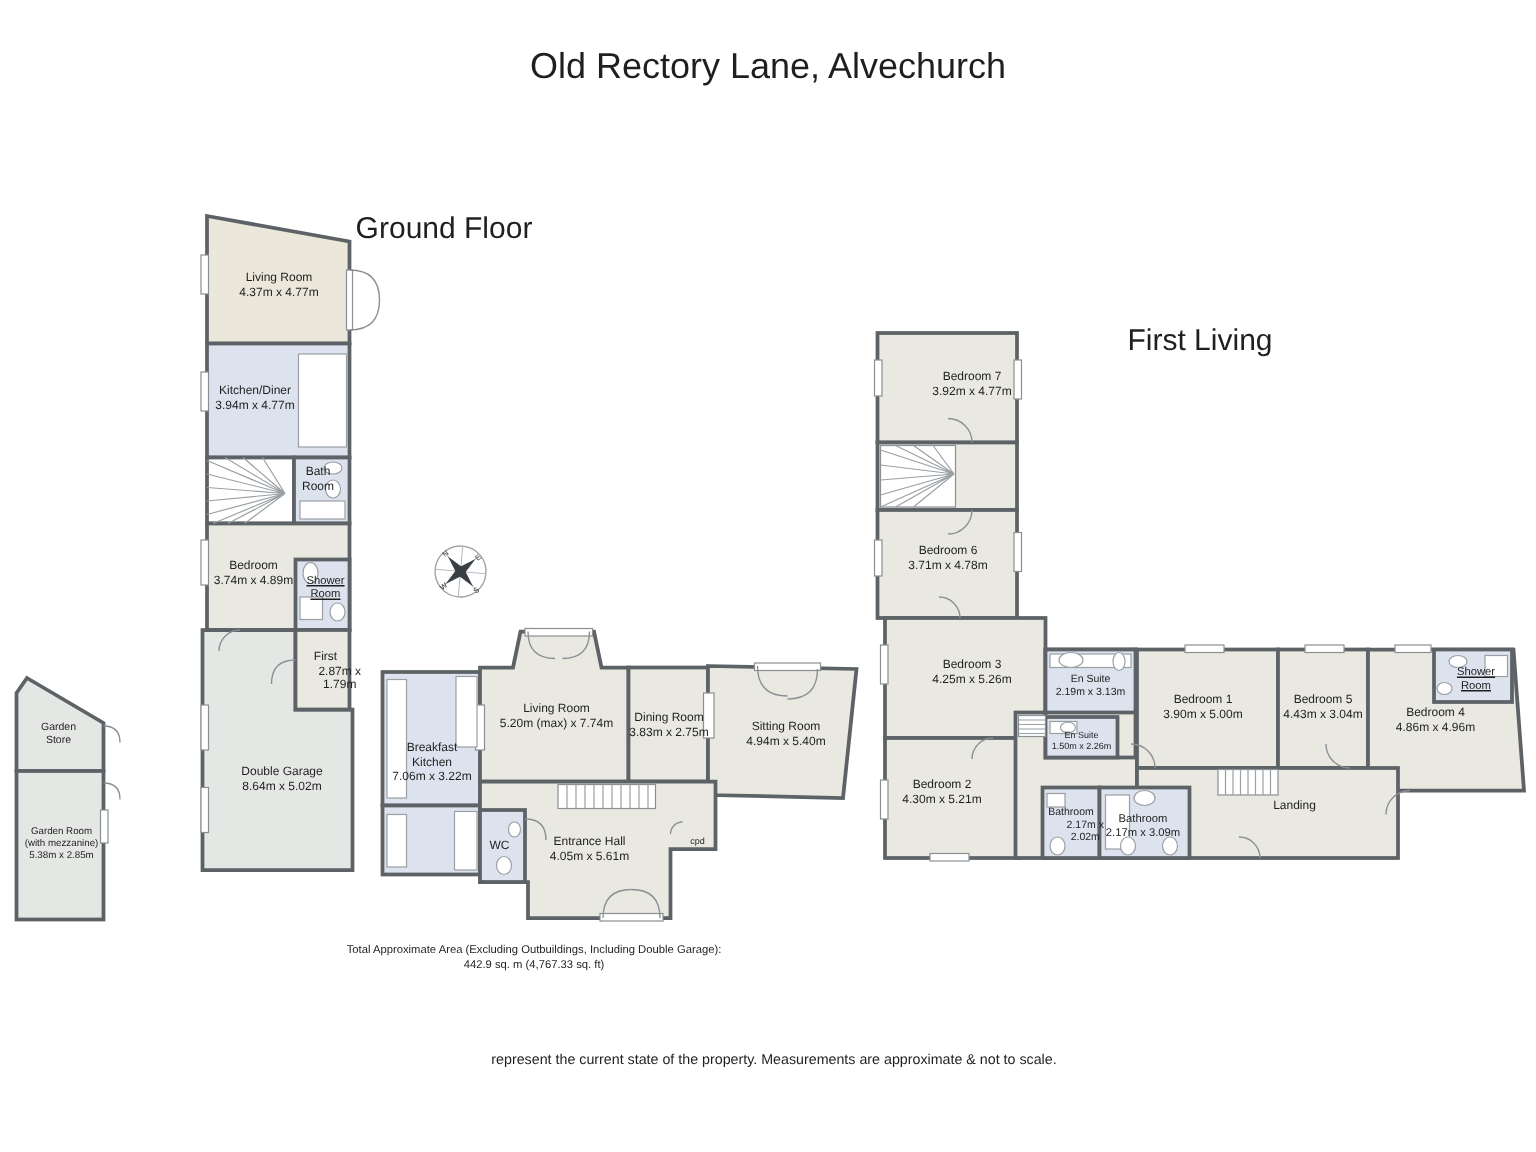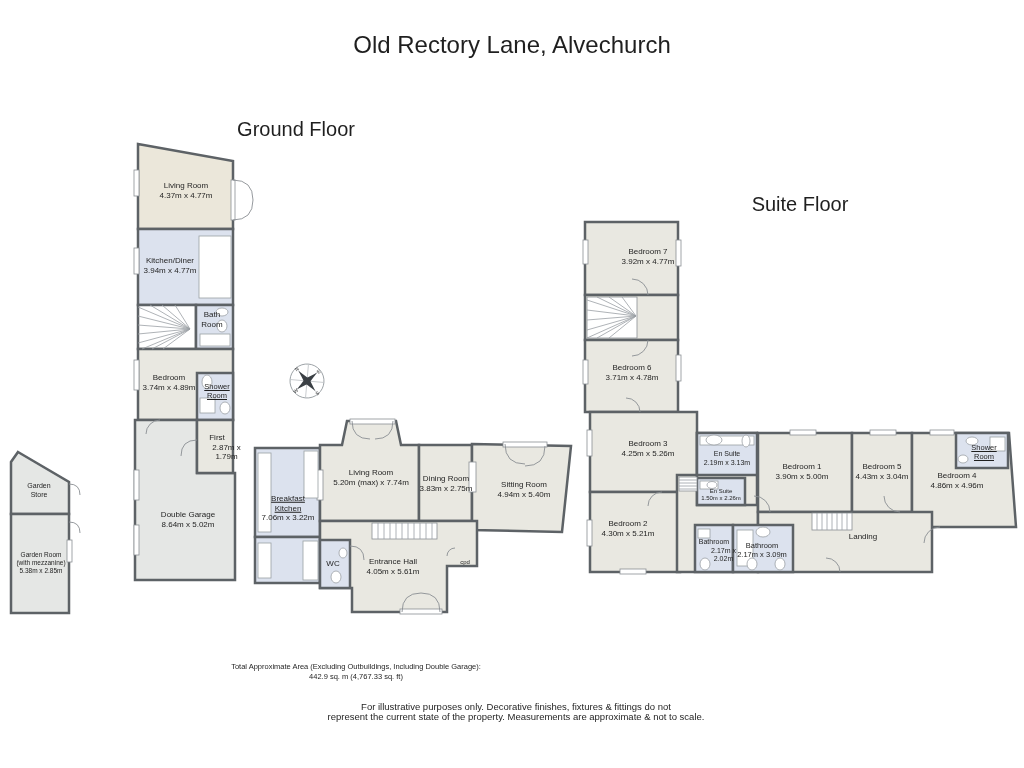--- a/index.html
+++ b/index.html
@@ -1,35 +1,35 @@
 <!DOCTYPE html>
 <html><head>
 <meta charset="utf-8">
 <style>
   html,body{margin:0;padding:0;background:#fff;}
   .canvas{position:relative;width:1024px;height:768px;background:#fff;overflow:hidden;
           font-family:"Liberation Sans", sans-serif;color:#1f1f1f;}
   svg{position:absolute;left:0;top:0;}
   .titles div{position:absolute;transform:translate(-50%,-50%);white-space:nowrap;}
   .page-title{font-size:24px;}
-  .floor-title{font-size:20px;}
+  .floor-title{font-size:20px;margin-top:24px;}
   .lbl{position:absolute;transform:translate(-50%,-50%);text-align:center;
        font-size:8px;line-height:9.5px;}
   .lbl span{display:block;white-space:nowrap;}
   .s75{font-size:7.5px;line-height:9px;}
   .s7{font-size:7px;line-height:8.5px;}
   .s65{font-size:6.5px;line-height:8px;}
   .s6{font-size:6px;line-height:7px;}
   .w36 .nm{white-space:normal;width:36px;margin:0 auto;}
   .w46 .nm{white-space:normal;width:46px;margin:15px auto;text-decoration:underline;}
-  .w52 .nm{white-space:normal;width:52px;margin:0 auto;text-decoration:underline;}
+  .w52 .nm{white-space:normal;width:52px;margin:0 auto;}
   .w42 .nm{white-space:normal;width:42px;margin:0 auto;}
   .dmw .dm{white-space:normal;width:38px;margin:0 auto;padding-left:19px;}
   .footer div{position:absolute;transform:translateX(-50%);text-align:center;}
-  .area-note{font-size:7.5px;line-height:9.5px;margin-top:34px;}
+  .area-note{font-size:7.5px;line-height:9.5px;}
   .disclaimer{font-size:9.5px;line-height:10px;}
 </style>
 </head>
 <body>
 
 <div class="canvas">
 
   <svg width="1024" height="768" viewBox="0 0 1024 768">
     <g stroke="#5d6266" stroke-width="2.5">
       <polygon points="18,452 69,482 69,514 11,514 11,462" fill="#e5e7e5"></polygon>
@@ -186,21 +186,21 @@
       <text x="307" y="367" text-anchor="middle" font-size="5" fill="#333">N</text>
       <text x="322" y="383" text-anchor="middle" font-size="5" fill="#333">E</text>
       <text x="307" y="399" text-anchor="middle" font-size="5" fill="#333">S</text>
       <text x="292" y="383" text-anchor="middle" font-size="5" fill="#333">W</text>
     </g>
   </svg>
 
   <div class="titles">
     <div class="page-title" style="left:512px;top:45px">Old Rectory Lane, Alvechurch</div>
     <div class="floor-title" style="left:296px;top:129px">Ground Floor</div>
-    <div class="floor-title" style="left:800px;top:204px">Suite Floor</div>
+    <div class="floor-title" style="left:800px;top:204px">First Living</div>
   </div>
 
   <div class="lbl" style="left:186px;top:190px">
     <span class="nm">Living Room</span>
     <span class="dm">4.37m x 4.77m</span>
   </div>
   <div class="lbl" style="left:170px;top:265px">
     <span class="nm">Kitchen/Diner</span>
     <span class="dm">3.94m x 4.77m</span>
   </div>
@@ -307,18 +307,17 @@
   <div class="lbl" style="left:863px;top:537px">
     <span class="nm">Landing</span>
   </div>
 
   <div class="footer">
     <div class="area-note" style="left:356px;top:628px">
       <span style="display:block">Total Approximate Area (Excluding Outbuildings, Including Double Garage):</span>
       <span style="display:block">442.9 sq. m (4,767.33 sq. ft)</span>
     </div>
     <div class="disclaimer" style="left:516px;top:702px">
-      <span style="display:block">For illustrative purposes only. Decorative finishes, fixtures &amp; fittings do not</span>
       <span style="display:block">represent the current state of the property. Measurements are approximate &amp; not to scale.</span>
     </div>
   </div>
 
 </div>
 
 </body></html>

